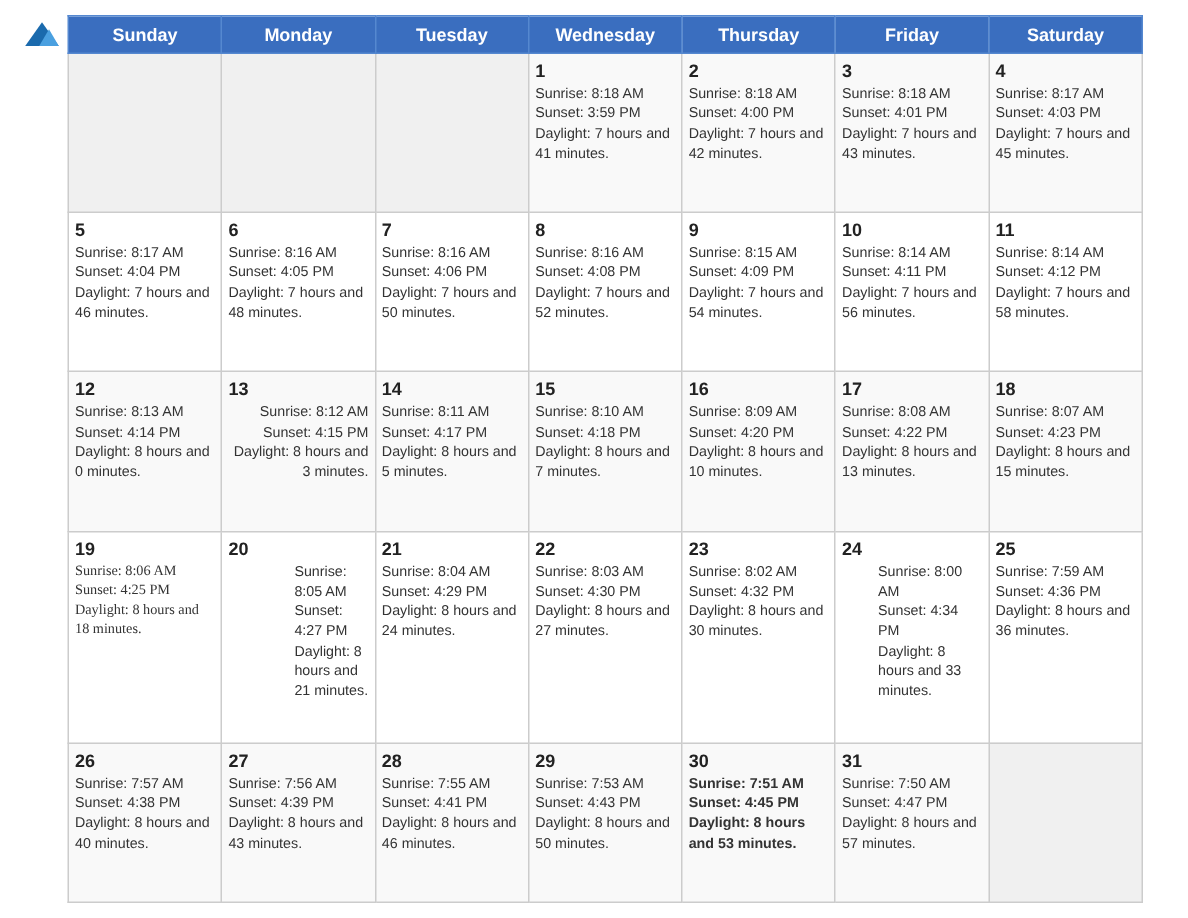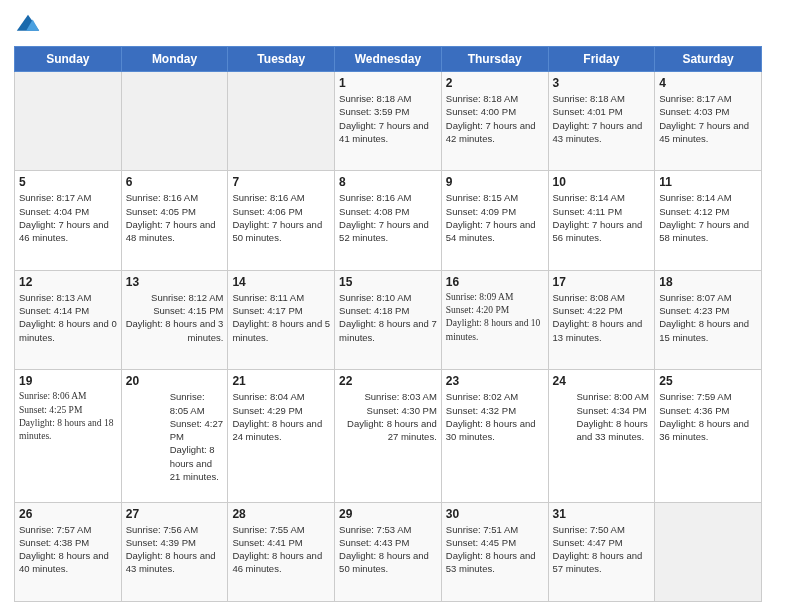--- a/index.html
+++ b/index.html
@@ -8,21 +8,21 @@
       height: 612px;
       font-family: Arial, sans-serif;
       background: #fff;
       overflow: hidden;
     }
     .container {
       width: 792px;
       height: 612px;
       padding: 10px 30px 10px 14px;
       display: flex;
-      flex-direction: column;
+      flex-direction: row;
     }
     .header {
       display: flex;
       align-items: flex-start;
       justify-content: space-between;
       margin-bottom: 6px;
     }
     .logo {
       display: flex;
       align-items: center;
@@ -236,21 +236,21 @@
 Daylight: 8 hours and 5 minutes.</div>
           </td>
           <td>
             <span class="day-number">15</span>
             <div class="day-info" style="white-space: pre-line;">Sunrise: 8:10 AM
 Sunset: 4:18 PM
 Daylight: 8 hours and 7 minutes.</div>
           </td>
           <td>
             <span class="day-number">16</span>
-            <div class="day-info" style="white-space: pre-line; font-family: Liberation Serif, serif;">Sunrise: 8:09 AM
+            <div class="day-info" style="white-space: pre-line;">Sunrise: 8:09 AM
 Sunset: 4:20 PM
 Daylight: 8 hours and 10 minutes.</div>
           </td>
           <td>
             <span class="day-number">17</span>
             <div class="day-info" style="white-space: pre-line;">Sunrise: 8:08 AM
 Sunset: 4:22 PM
 Daylight: 8 hours and 13 minutes.</div>
           </td>
           <td>
@@ -274,21 +274,21 @@
 Daylight: 8 hours and 21 minutes.</div>
           </td>
           <td>
             <span class="day-number">21</span>
             <div class="day-info" style="white-space: pre-line;">Sunrise: 8:04 AM
 Sunset: 4:29 PM
 Daylight: 8 hours and 24 minutes.</div>
           </td>
           <td>
             <span class="day-number">22</span>
-            <div class="day-info" style="white-space: pre-line; text-align: right;">Sunrise: 8:03 AM
+            <div class="day-info" style="white-space: pre-line;">Sunrise: 8:03 AM
 Sunset: 4:30 PM
 Daylight: 8 hours and 27 minutes.</div>
           </td>
           <td>
             <span class="day-number">23</span>
             <div class="day-info" style="white-space: pre-line;">Sunrise: 8:02 AM
 Sunset: 4:32 PM
 Daylight: 8 hours and 30 minutes.</div>
           </td>
           <td>
@@ -324,21 +324,21 @@
 Daylight: 8 hours and 46 minutes.</div>
           </td>
           <td>
             <span class="day-number">29</span>
             <div class="day-info" style="white-space: pre-line;">Sunrise: 7:53 AM
 Sunset: 4:43 PM
 Daylight: 8 hours and 50 minutes.</div>
           </td>
           <td>
             <span class="day-number">30</span>
-            <div class="day-info" style="white-space: pre-line;">Sunrise: 7:51 AM
+            <div class="day-info" style="white-space: pre-line; font-weight: bold;">Sunrise: 7:51 AM
 Sunset: 4:45 PM
 Daylight: 8 hours and 53 minutes.</div>
           </td>
           <td>
             <span class="day-number">31</span>
             <div class="day-info" style="white-space: pre-line;">Sunrise: 7:50 AM
 Sunset: 4:47 PM
 Daylight: 8 hours and 57 minutes.</div>
           </td>
           <td class="empty-cell"></td>

